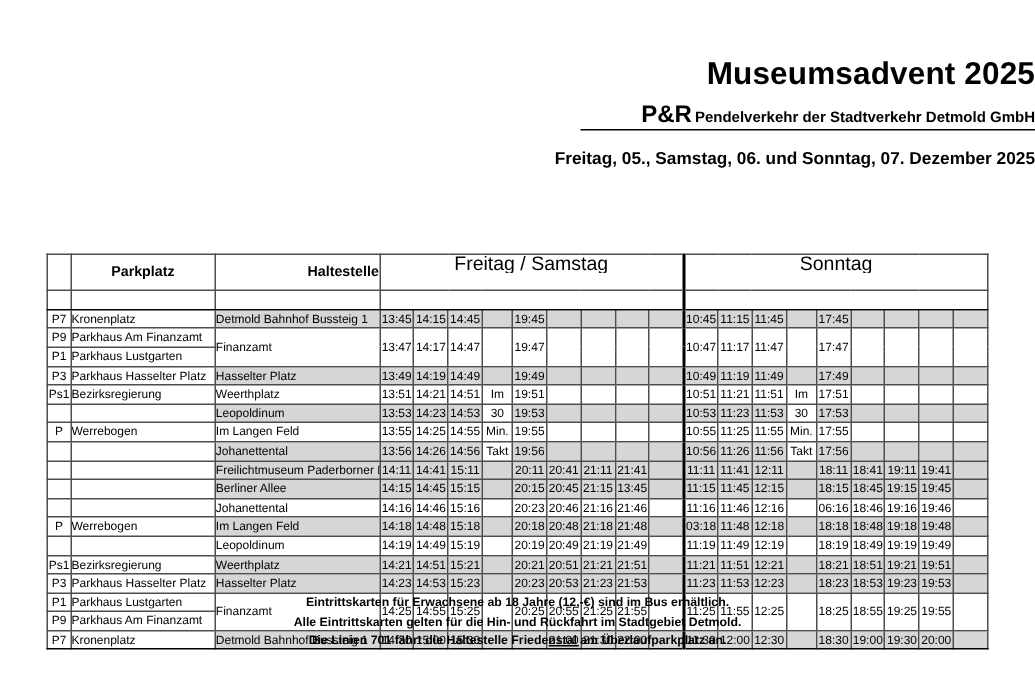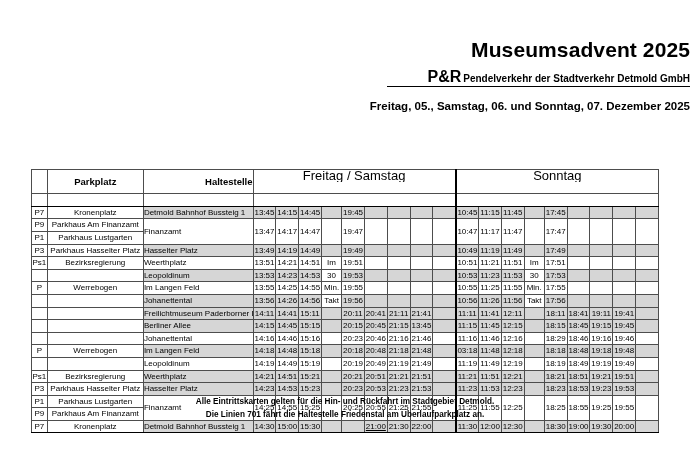--- a/index.html
+++ b/index.html
@@ -93,21 +93,21 @@
   }
   
   table.tt {
     border: 1.4px solid #000;
   }
 
   .hdr-row td {
     border-top: 1.4px solid #000;
   }
   .col-code   { width: 14px;  text-align: center;  padding-left: 1px; margin-left: 28px; }
-  .col-park   { width: 86px;  text-align: center;  padding-left: 2px; margin-left: 12px; }
+  .col-park   { width: 86px;  text-align: left;  padding-left: 2px; margin-left: 12px; }
   .col-halt   { width: 98px;  text-align: left;  padding-left: 2px; }
   .col-t      { width: 20.4px; text-align: center; }
   .col-takt   { width: 18px;  text-align: center; font-weight: bold; }
 
   .daybig {
     font-size: 13px;
     text-align: center;
     height: 20px;
     line-height: 20px;
     border-bottom: none !important;
@@ -428,21 +428,21 @@
             <td class="col-takt"></td>
             <td class="col-t">20:23</td>
             <td class="col-t">20:46</td>
             <td class="col-t">21:16</td>
             <td class="col-t">21:46</td>
             <td class="col-t"></td>
             <td class="col-t sep-left">11:16</td>
             <td class="col-t">11:46</td>
             <td class="col-t">12:16</td>
             <td class="col-takt"></td>
-            <td class="col-t">18:29</td>
+            <td class="col-t">06:16</td>
             <td class="col-t">18:46</td>
             <td class="col-t">19:16</td>
             <td class="col-t">19:46</td>
             <td class="col-t"></td>
           </tr>
           <tr>
             <td class="col-code">P</td>
             <td class="col-park">Werrebogen</td>
             <td class="col-halt shade">Im Langen Feld</td>
             <td class="col-t shade">14:18</td>
@@ -581,17 +581,18 @@
             <td class="col-t shade" style="border-bottom: 1.4px solid rgb(0, 0, 0);">19:00</td>
             <td class="col-t shade" style="border-bottom: 1.4px solid rgb(0, 0, 0);">19:30</td>
             <td class="col-t shade" style="border-bottom: 1.4px solid rgb(0, 0, 0);">20:00</td>
             <td class="col-t shade" style="border-bottom: 1.4px solid rgb(0, 0, 0);"></td>
           </tr>
         </tbody>
     </table>
   </div>
 
   <div class="footer">
+    <div>Eintrittskarten für Erwachsene ab 18 Jahre (12,-€)  sind im Bus erhältlich.</div>
     <div>Alle Eintrittskarten gelten für die Hin- und Rückfahrt im Stadtgebiet Detmold.</div>
     <div>Die Linien 701 fährt die Haltestelle Friedenstal am Überlaufparkplatz an.</div>
   </div>
 
 </div>
 
 </body></html>

